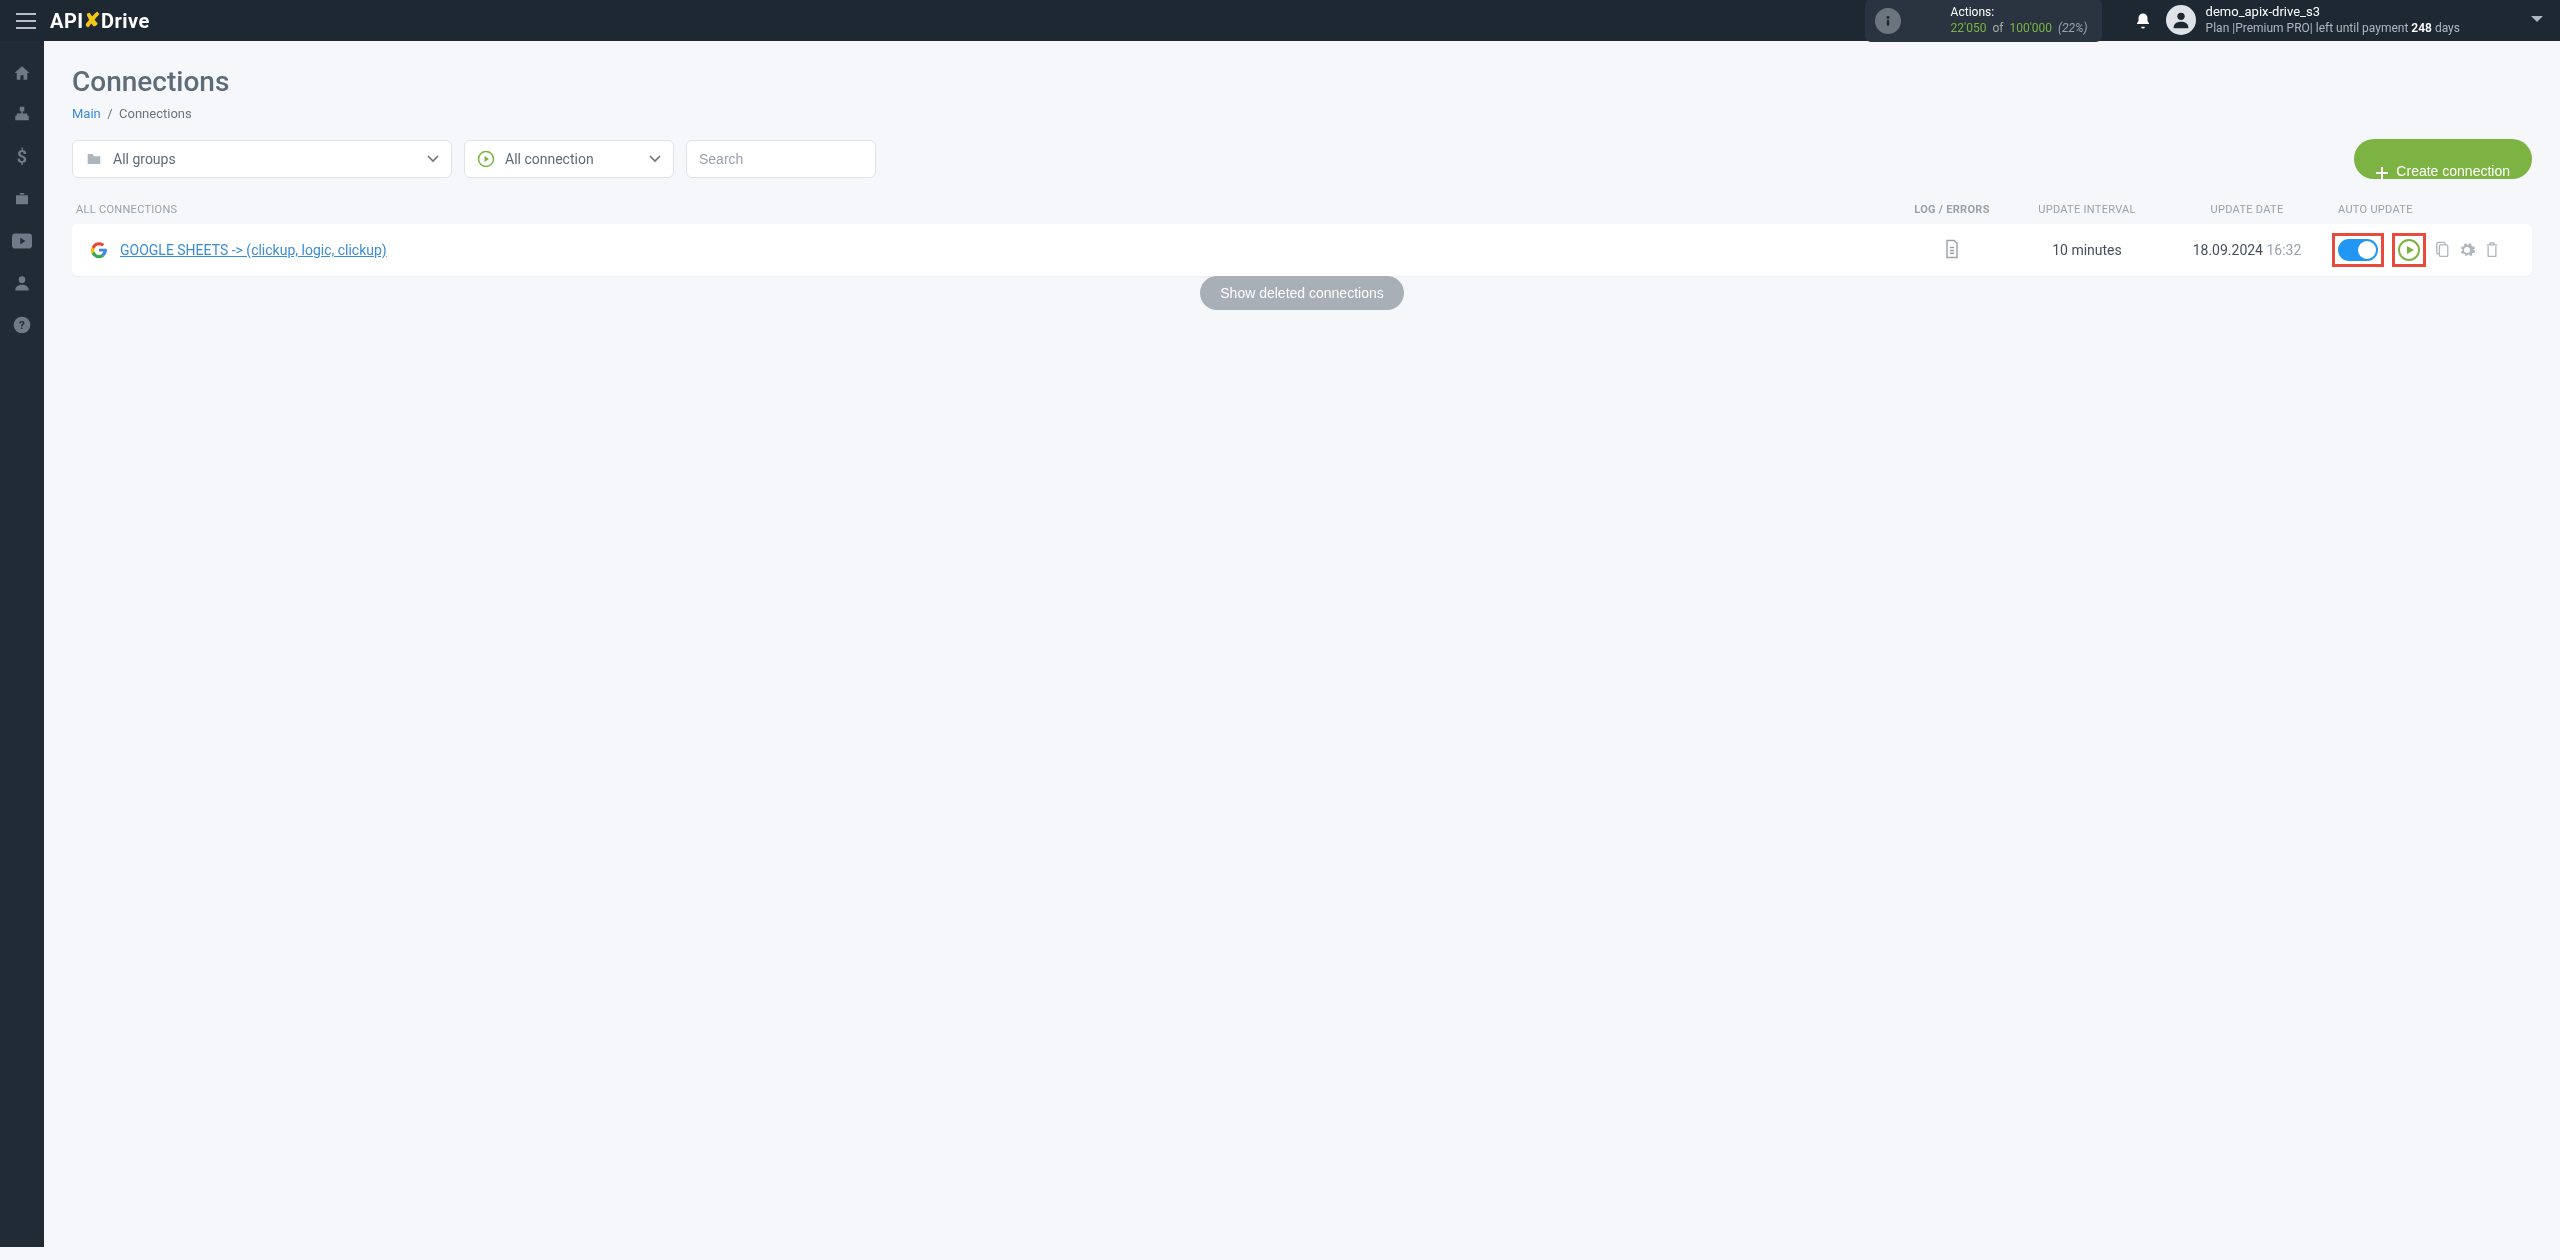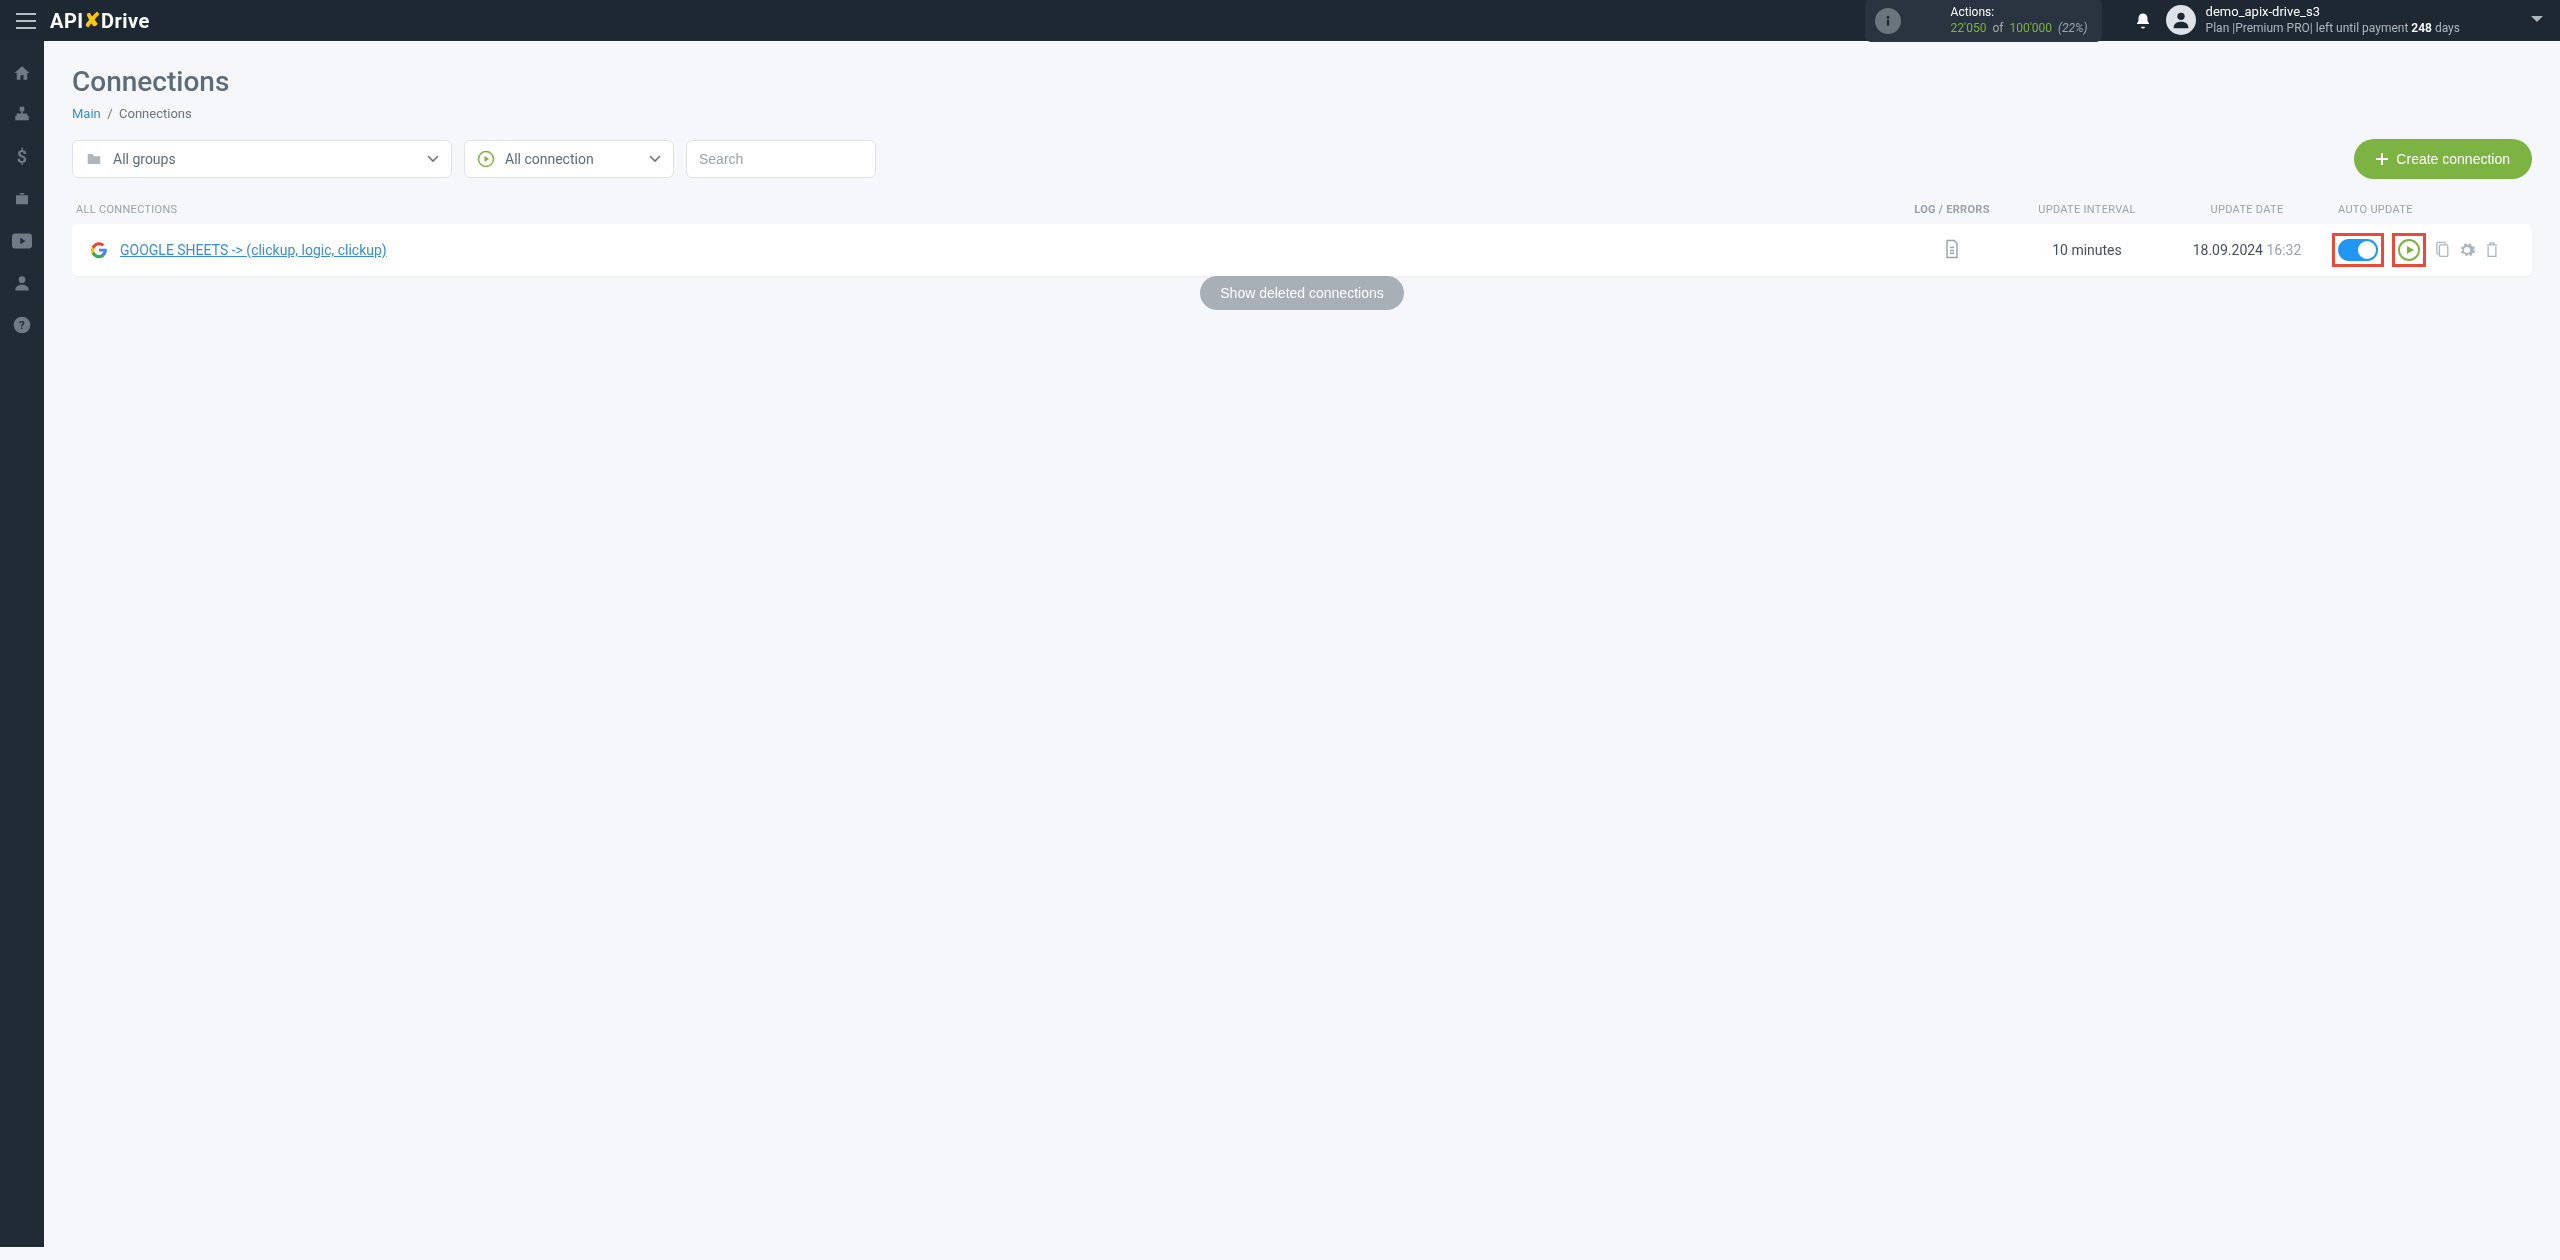--- a/index.html
+++ b/index.html
@@ -35,21 +35,21 @@
 .breadcrumb { font-size: 13px; color: #6c757d; margin-bottom: 18px; }
 .breadcrumb a { color: #3a8cd6; text-decoration: none; }
 .filters-row { display: flex; gap: 12px; align-items: center; margin-bottom: 18px; }
 .select-box { border: 1px solid #dfe3e8; background: #fff; border-radius: 6px; height: 38px; display: flex; align-items: center; padding: 0 12px; gap: 10px; cursor: pointer; color: #5e6b78; }
 .select-box.groups { width: 380px; }
 .select-box.conn { width: 210px; }
 .select-box .chev { margin-left: auto; color: #6c757d; }
 .search-input { border: 1px solid #dfe3e8; background: #fff; border-radius: 6px; height: 38px; padding: 0 12px; width: 190px; color: #555; font-size: 14px; outline: none; }
 .search-input::placeholder { color: #9aa2ac; }
 .filters-spacer { flex: 1; }
-.create-btn { background: #7cb342; color: #fff; border: none; border-radius: 20px; height: 40px; padding: 0 22px; font-size: 14px; font-weight: 500; cursor: pointer; display: flex; align-items: center; gap: 8px; }
+.create-btn { background: #7cb342; color: #fff; border: none; border-radius: 20px; height: 40px; padding: 0 22px; font-size: 14px; font-weight: 500; cursor: pointer; display: flex; align-items: flex-end; gap: 8px; }
 .table-header { display: flex; font-size: 11px; color: #9aa2ac; text-transform: uppercase; padding: 6px 0 8px; letter-spacing: 0.3px; }
 .col-name { flex: 1; padding-left: 4px; }
 .col-log { width: 120px; text-align: center; font-weight: bold; }
 .col-interval { width: 150px; text-align: center; }
 .col-date { width: 170px; text-align: center; }
 .col-auto { width: 200px; padding-left: 6px; }
 .table-row { background: #fff; border-radius: 6px; display: flex; align-items: center; height: 52px; box-shadow: 0 1px 2px rgba(0,0,0,0.04); }
 .row-name { flex: 1; display: flex; align-items: center; gap: 12px; padding-left: 18px; }
 .g-icon { font-weight: 700; font-size: 16px; }
 .row-title { color: #3a8cd6; font-size: 14px; }

